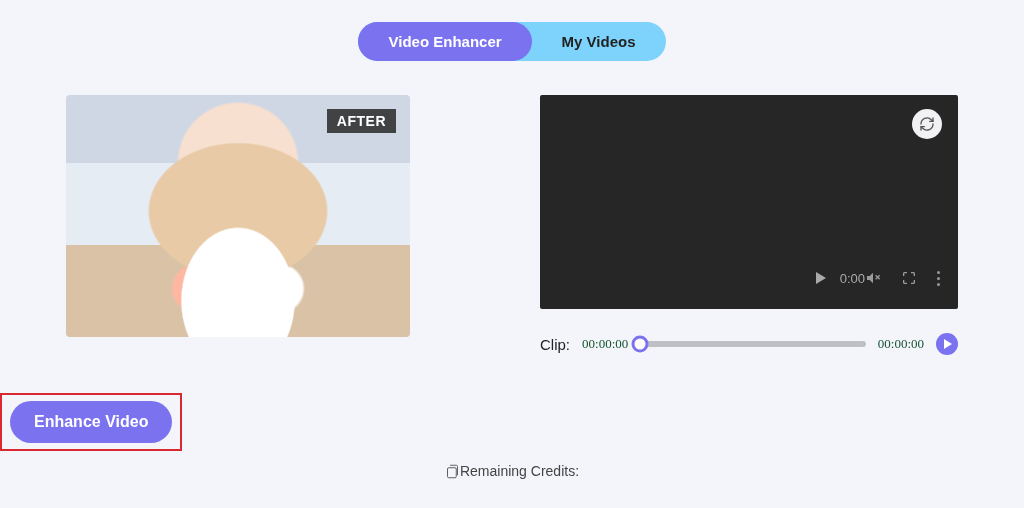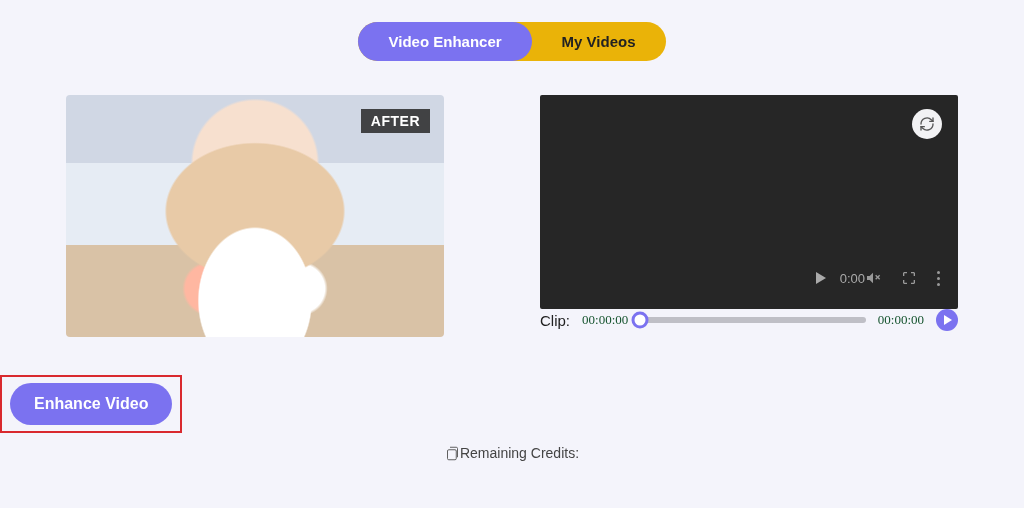--- a/index.html
+++ b/index.html
@@ -10,21 +10,21 @@
     height: 508px;
     overflow: hidden;
   }
   .tabs {
     display: flex;
     justify-content: center;
     padding-top: 22px;
     gap: 0;
   }
   .tab-pill {
-    background: #eab308;
+    background: #7dd3fc;
     border-radius: 24px;
     display: flex;
     align-items: center;
   }
   .tab {
     padding: 11px 30px;
     border-radius: 24px;
     font-size: 15px;
     font-weight: 600;
     cursor: pointer;
@@ -41,21 +41,21 @@
     display: flex;
     justify-content: center;
     gap: 56px;
     margin-top: 34px;
     padding: 0 60px;
   }
   .left-panel, .right-panel {
     width: 418px;
   }
   .sample-img {
-    width: 378px;
+    width: 344px;
     height: 242px;
     border-radius: 4px;
     position: relative;
     overflow: hidden;
     background:
       radial-gradient(circle at 38% 80%, #ffb7a1 0 8%, transparent 9%),
       radial-gradient(circle at 50% 28%, #f7e0cf 0 24%, transparent 25%),
       radial-gradient(circle at 62% 80%, #fff 0 8%, transparent 9%),
       linear-gradient(180deg, #d0d7e4 0 28%, #e6ecf4 28% 62%, #d9c2a6 62% 100%);
     text-decoration: underline;
@@ -108,20 +108,21 @@
   }
   .vc-row{ display:flex; align-items:center; justify-content:space-between; color:#aaa; font-size:13px; }
   .vc-left{display:flex; align-items:center; gap:14px;}
   .vc-right{display:flex; align-items:center; gap:20px;}
   .play-tri{ width:0;height:0;border-top:6px solid transparent;border-bottom:6px solid transparent;border-left:10px solid #aaa; }
   .vc-icon{ width:16px;height:16px; fill:#9a9a9a; }
   .kebab{ display:flex; flex-direction:column; gap:3px;}
   .kebab span{ width:3px;height:3px;background:#9a9a9a;border-radius:50%;}
   .vid-progress{ height:3px; background:#5b5b5b; margin-top:10px; border-radius:2px;}
   .clip-row{
+    margin-top:24px;
     display:flex;
     align-items:center;
     gap:12px;
     font-size:15px;
     color:#222;
   }
   .clip-time{ color:#14532d; font-size:13px;font-family:Liberation Serif, serif; }
   .clip-track{
     flex:1;
     height:6px;

